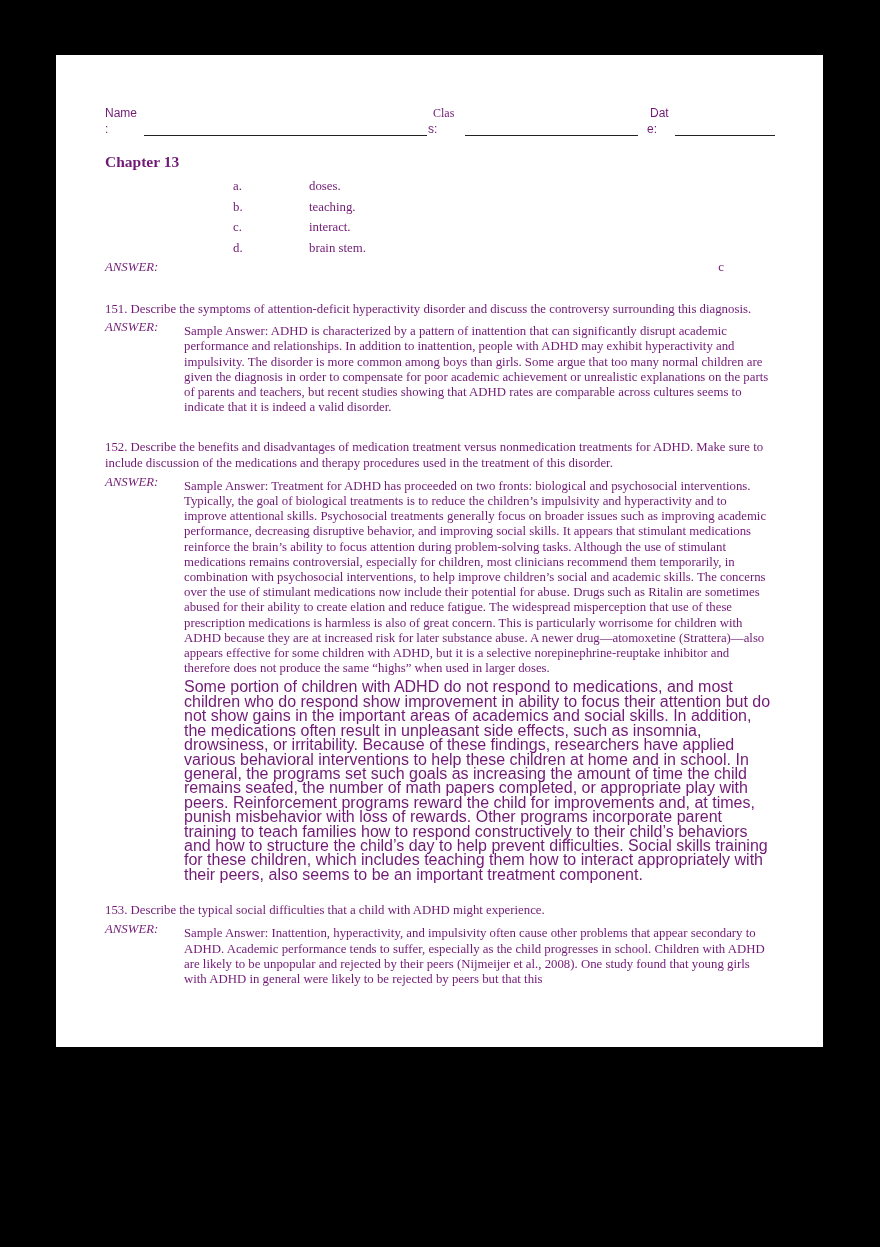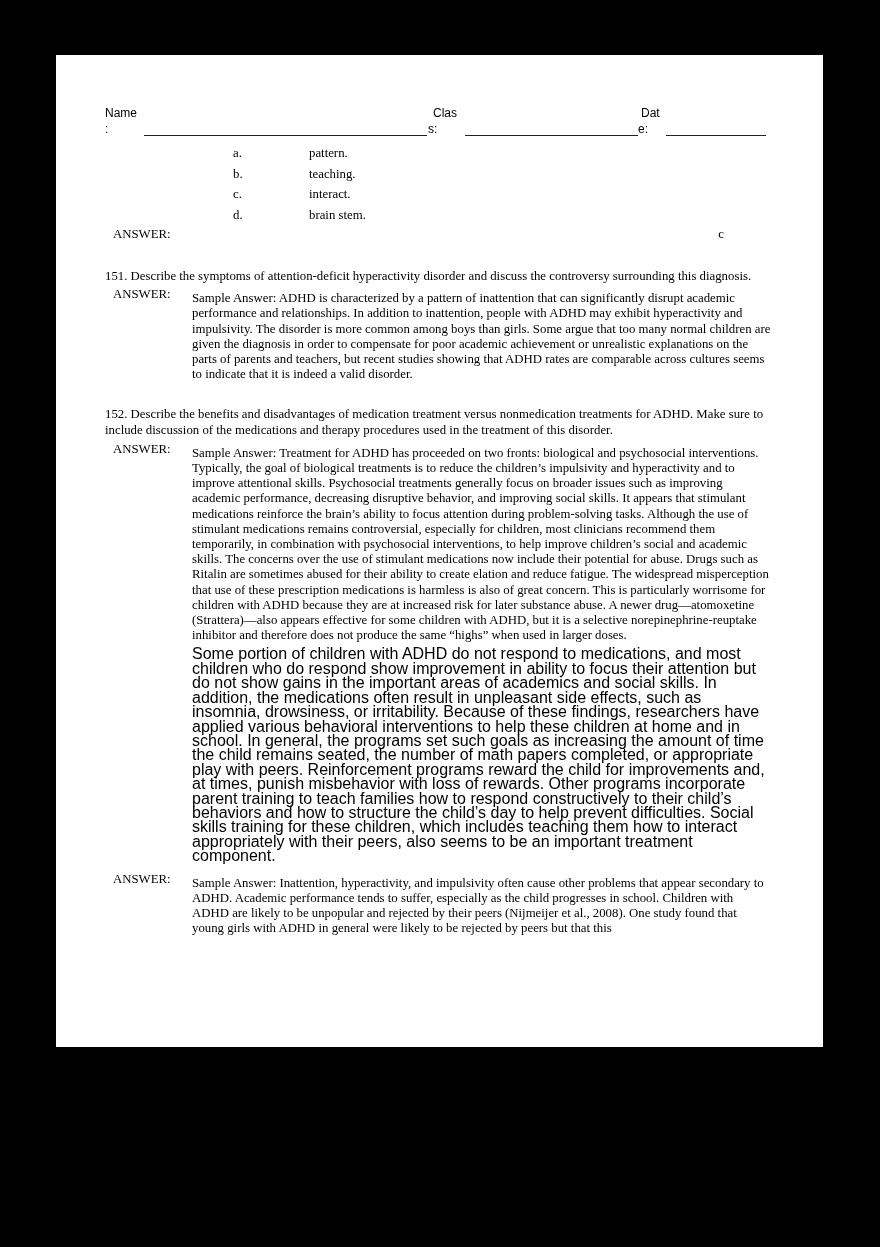--- a/index.html
+++ b/index.html
@@ -6,35 +6,35 @@
   body {
     width:880px; height:1247px;
     background:#000;
     position:relative;
     overflow:hidden;
     font-family:"Liberation Serif", serif;
   }
   .page {
     position:absolute; left:56px; top:55px;
     width:767px; height:992px;
-    background:#ffffff; color:#000000;
+    background:#ffffff; color:#701a75;
     box-sizing:border-box;
     padding:50px 48px 0 49px;
   }
   
   .header-row {
     display:flex; align-items:stretch;
     font-family:"Liberation Sans", sans-serif;
     font-size:12px; line-height:16px; height:33px;
   }
   .hdr-label div { height:16px; }
   .w-name { width:39px; }
   .w-clas { width:36px; margin-left:1px; }
-  .w-clas .top { padding-left:5px; }
-  .w-dat  { width:28px; }
+  .w-clas .top { padding-left:5px;font-family:Liberation Serif, serif; }
+  .w-dat  { width:28px; margin-left:9px; }
   .w-dat .top { padding-left:3px; }
   .hdr-line {
     border-bottom:1.4px solid #222;
     align-self:flex-end; margin-bottom:2px; height:0;
   }
   .line-name { width:283px; }
   .line-clas { width:173px; margin-left:1px; }
   .line-date { width:100px; }
   
   .chapter {
@@ -45,21 +45,21 @@
   .mt19 { margin-top:27px; }
   .mt21 { margin-top:21px; }
   .mt17 { margin-top:17px; }
   .opts { margin-top:5px; }
   .opt { display:flex; font-size:12.8px; line-height:20.7px; }
   .opt-letter { margin-left:128px; width:76px; flex-shrink:0; }
   .answer-row { display:flex; font-size:12.8px; line-height:15.2px; margin-top:1px; }
   .answer-row.essay { margin-top:3px; }
   .answer-row.a152 { margin-top:4px; }
   .answer-row.a153 { margin-top:4px; }
-  .answer-label { width:75px; flex-shrink:0;margin-left:8px; }
+  .answer-label { font-style:italic; width:75px; flex-shrink:0; }
   .mc-answer { margin-left:auto; margin-right:51px; }
   .answer-body { flex:1; min-width:0; }
   .answer-body p { margin:4px; }
   .sans-para {
     font-family:"Liberation Sans", sans-serif;
     font-size:16px; line-height:14.4px;
     margin-top:4px !important;
   }
 </style>
 </head>
@@ -78,26 +78,27 @@
       <div class="bottom">s:</div>
     </div>
     <div class="hdr-line line-clas"></div>
     <div class="hdr-label w-dat">
       <div class="top">Dat</div>
       <div class="bottom">e:</div>
     </div>
     <div class="hdr-line line-date"></div>
   </div>
 
+  <div class="chapter">Chapter 13</div>
 
   <div>
     <div class="opts">
       <div class="opt">
         <span class="opt-letter">a.</span>
-        <span class="opt-text">pattern.</span>
+        <span class="opt-text">doses.</span>
       </div>
       <div class="opt">
         <span class="opt-letter">b.</span>
         <span class="opt-text">teaching.</span>
       </div>
       <div class="opt">
         <span class="opt-letter">c.</span>
         <span class="opt-text">interact.</span>
       </div>
       <div class="opt">
@@ -126,20 +127,21 @@
     <div class="answer-row essay a152">
       <span class="answer-label">ANSWER:</span>
       <div class="answer-body">
         <p>Sample Answer: Treatment for ADHD has proceeded on two fronts: biological and psychosocial interventions. Typically, the goal of biological treatments is to reduce the children’s impulsivity and hyperactivity and to improve attentional skills. Psychosocial treatments generally focus on broader issues such as improving academic performance, decreasing disruptive behavior, and improving social skills. It appears that stimulant medications reinforce the brain’s ability to focus attention during problem-solving tasks. Although the use of stimulant medications remains controversial, especially for children, most clinicians recommend them temporarily, in combination with psychosocial interventions, to help improve children’s social and academic skills. The concerns over the use of stimulant medications now include their potential for abuse. Drugs such as Ritalin are sometimes abused for their ability to create elation and reduce fatigue. The widespread misperception that use of these prescription medications is harmless is also of great concern. This is particularly worrisome for children with ADHD because they are at increased risk for later substance abuse. A newer drug—atomoxetine (Strattera)—also appears effective for some children with ADHD, but it is a selective norepinephrine-reuptake inhibitor and therefore does not produce the same “highs” when used in larger doses.</p>
         <p class="sans-para">Some portion of children with ADHD do not respond to medications, and most children who do respond show improvement in ability to focus their attention but do not show gains in the important areas of academics and social skills. In addition, the medications often result in unpleasant side effects, such as insomnia, drowsiness, or irritability. Because of these findings, researchers have applied various behavioral interventions to help these children at home and in school. In general, the programs set such goals as increasing the amount of time the child remains seated, the number of math papers completed, or appropriate play with peers. Reinforcement programs reward the child for improvements and, at times, punish misbehavior with loss of rewards. Other programs incorporate parent training to teach families how to respond constructively to their child’s behaviors and how to structure the child’s day to help prevent difficulties. Social skills training for these children, which includes teaching them how to interact appropriately with their peers, also seems to be an important treatment component.</p>
       </div>
     </div>
   </div>
 
   <div>
+    <p class="q mt17"><span>153. </span><span>Describe the typical social difficulties that a child with ADHD might experience.</span></p>
     <div class="answer-row essay a153">
       <span class="answer-label">ANSWER:</span>
       <div class="answer-body">
         <p>Sample Answer: Inattention, hyperactivity, and impulsivity often cause other problems that appear secondary to ADHD. Academic performance tends to suffer, especially as the child progresses in school. Children with ADHD are likely to be unpopular and rejected by their peers (Nijmeijer et al., 2008). One study found that young girls with ADHD in general were likely to be rejected by peers but that this</p>
       </div>
     </div>
   </div>
 
 </div>
 

